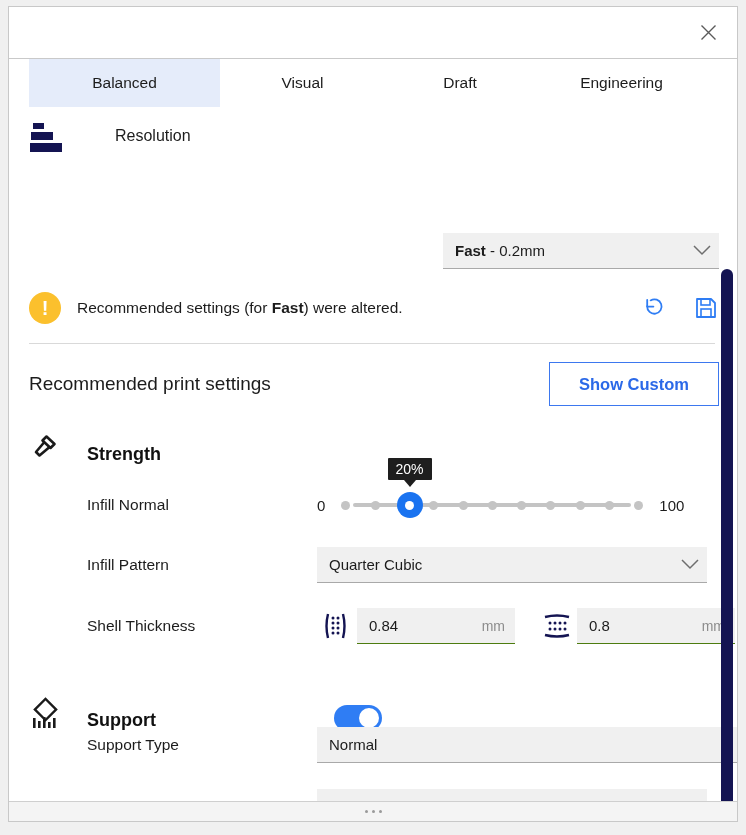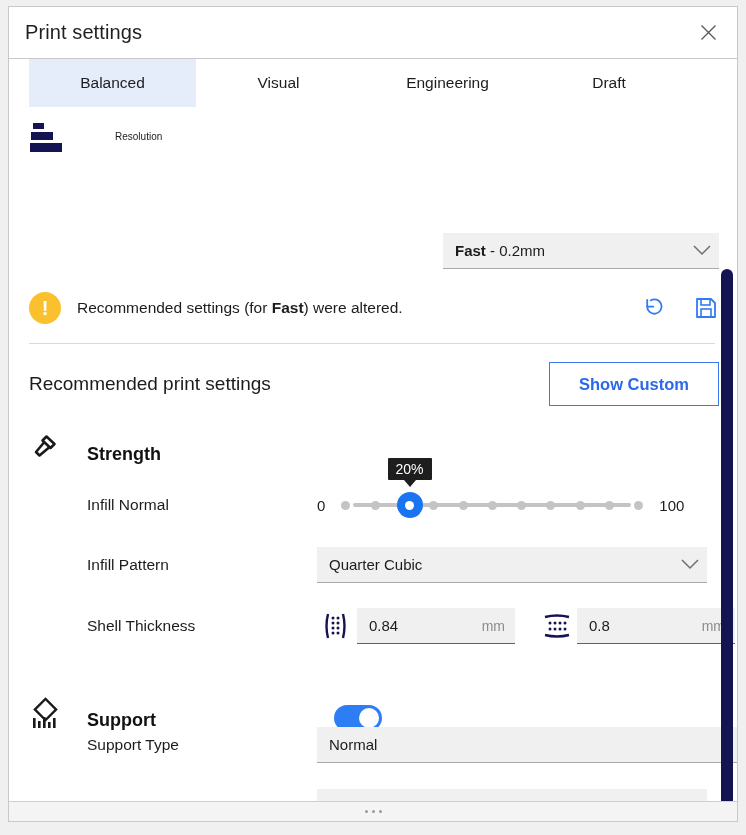--- a/index.html
+++ b/index.html
@@ -40,39 +40,39 @@
     display: flex; align-items: stretch;
     padding-left: 20px; padding-right: 10px;
     background: #fff;
   }
   .tab {
     flex: 0 0 auto;
     display: flex; align-items: center; justify-content: center;
     font-size: 15.5px; color: #1c1c1c;
     cursor: pointer; user-select: none;
   }
-  .tab-balanced { width: 167px; align-items: center; }
+  .tab-balanced { width: 191px; align-items: center; }
   .tab-visual { width: 165px; }
   .tab-engineering { width: 173px; }
   .tab-draft { width: 150px; }
   .tab.active { background: #e5ecfa; }
   
   .body-wrap {
     position: relative; flex: 1 1 auto; overflow: hidden;
   }
   .body {
     position: absolute; inset: 0;
     padding: 0 30px 0 20px;
   }
   
   .res-row {
     height: 58px; display: flex; align-items: center;
   }
   .res-icon { width: 44px; flex: 0 0 44px; display: flex; align-items: center; }
-  .res-label { font-size: 10px; color: #1c1c1c; margin-left: 42px; }
+  .res-label { font-size: 16px; color: #1c1c1c; margin-left: 42px; }
   .combo {
     background: #f0f0f0;
     border-bottom: 1px solid #a9a9a9;
     height: 36px;
     display: flex; align-items: center;
     padding: 0 8px 0 12px;
     cursor: pointer;
     position: relative;
   }
   .combo-text { font-size: 15px; color: #1c1c1c; white-space: nowrap; }
@@ -188,40 +188,39 @@
   }
   .grip { display: flex; gap: 4px; }
   .grip i { width: 3px; height: 3px; border-radius: 50%; background: #9a9a9a; display: block; }
 </style>
 </head>
 <body>
 
 <div class="panel">
 
   <div class="titlebar">
-    <div class="title-text">Print settings</div>
     <div class="close-btn">
       <svg width="17" height="17" viewBox="0 0 17 17">
         <path d="M1.5 1.5 L15.5 15.5 M15.5 1.5 L1.5 15.5" stroke="#5a5a5a" stroke-width="1.4" fill="none"></path>
       </svg>
     </div>
   </div>
 
   <div class="tabs">
     <div class="tab tab-balanced active">
       <span>Balanced</span>
     </div>
     <div class="tab tab-visual">
       <span>Visual</span>
     </div>
+    <div class="tab tab-draft">
+      <span>Draft</span>
+    </div>
     <div class="tab tab-engineering">
       <span>Engineering</span>
-    </div>
-    <div class="tab tab-draft">
-      <span>Draft</span>
     </div>
   </div>
 
   <div class="body-wrap">
     <div class="body">
 
       <div class="res-row">
         <div class="res-icon">
           <svg width="34" height="32" viewBox="0 0 34 32">
             <rect x="4" y="3" width="11" height="6" fill="#141452"></rect>

